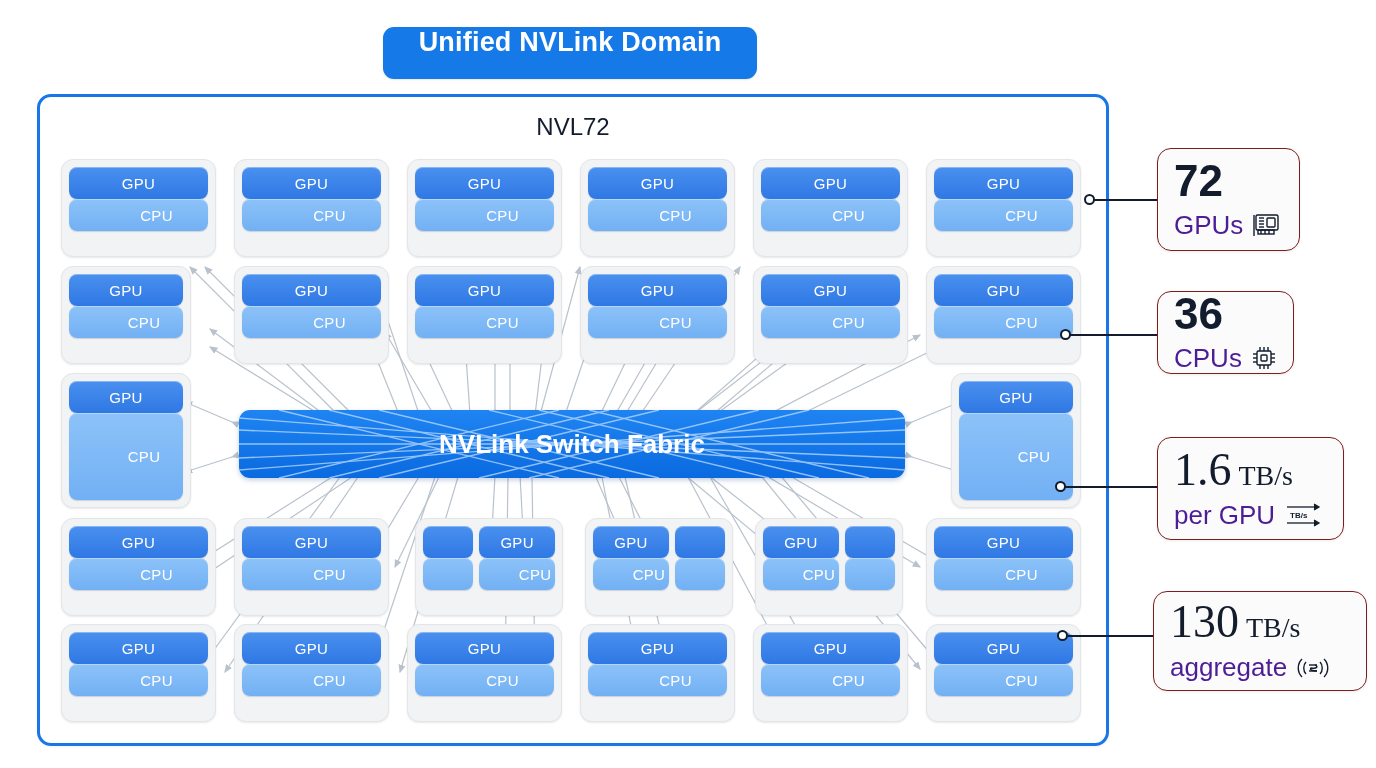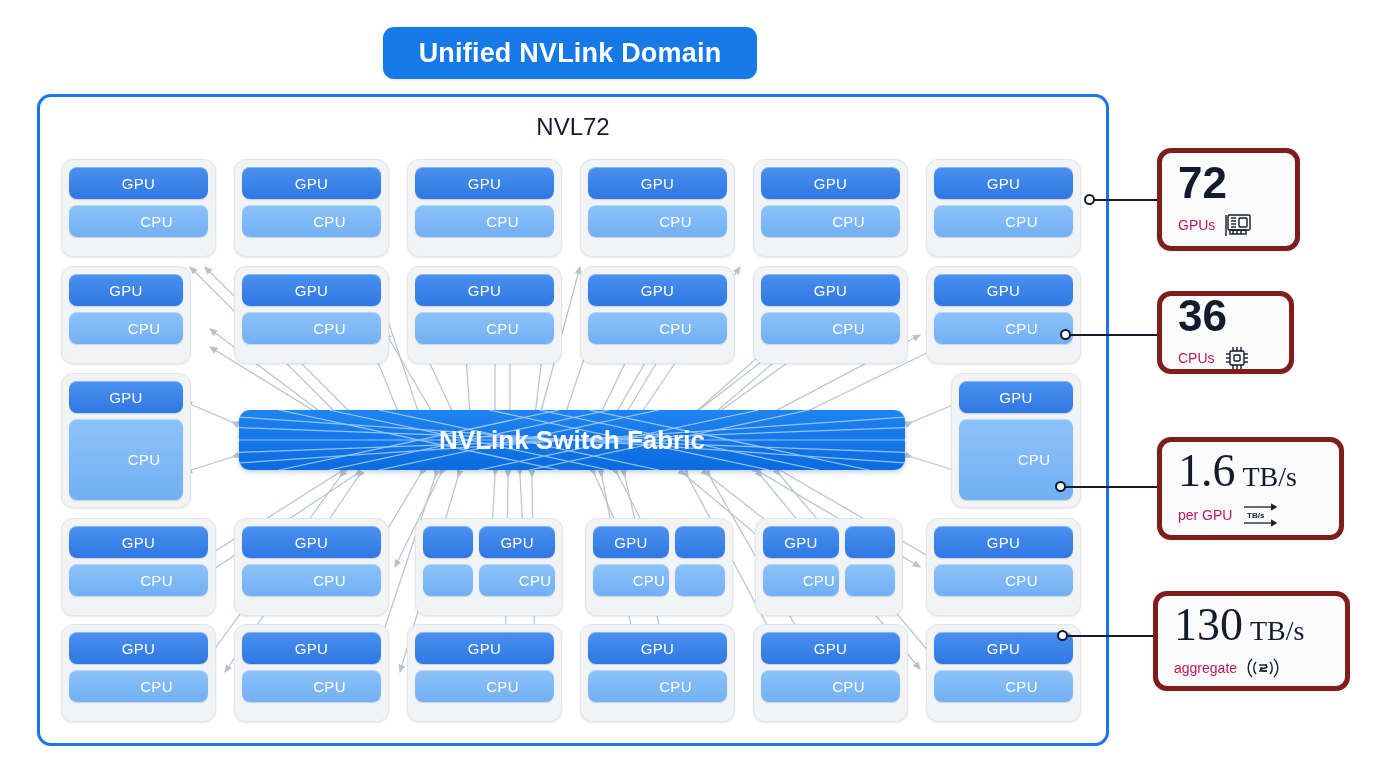--- a/index.html
+++ b/index.html
@@ -9,21 +9,21 @@
     font-family:"Liberation Sans", sans-serif;
     overflow:hidden;
     position:relative;
   }
   #stage{position:relative;width:1376px;height:768px;}
 
   
   .title-badge{
     position:absolute;left:383px;top:27px;width:374px;height:52px;
     background:#1579e8;border-radius:11px;
-    display:flex;align-items:center;justify-content:center;
+    display:flex;align-items:flex-start;justify-content:center;
     color:#ffffff;font-size:27px;font-weight:bold;letter-spacing:.2px;
     box-shadow:0 1px 2px rgba(0,0,0,.10);
   }
 
   
   .domain-box{
     position:absolute;left:37px;top:94px;width:1066px;height:646px;
     border:3px solid #1876e8;border-radius:14px;
     background:#ffffff;
     box-shadow:0 1px 3px rgba(0,0,0,.06);
@@ -38,70 +38,70 @@
 
   
   .node{
     position:absolute;
     background:#f2f3f5;
     border:1px solid #e3e5e8;
     border-radius:12px;
     box-shadow:0 1px 2px rgba(20,30,50,.10);
     box-sizing:border-box;
     padding:7px;
-    display:flex;flex-direction:column;gap:6px;
+    display:flex;flex-direction:column;
   }
   .node .pair{display:flex;gap:6px;flex:1;}
   .bar{
     border-radius:8px;
     display:flex;align-items:center;justify-content:center;
     color:#ffffff;font-size:15px;font-weight:normal;
     letter-spacing:.3px;
     box-shadow:inset 0 1px 0 rgba(255,255,255,.35),0 1px 1px rgba(10,30,60,.16);
     box-sizing:border-box;
   }
   .bar.gpu{background:linear-gradient(180deg,#4a90ef 0%,#2f78e4 100%);}
   .bar.cpu{background:linear-gradient(180deg,#8cc2f8 0%,#72b0f4 100%);padding-left:36px;}
   .bar.sub-blank{flex:0 0 38%;}
   .bar.sub-label{flex:1;}
   .row-h2{height:32px;}
 
   
   .fabric{
-    position:absolute;left:199px;top:313px;width:666px;height:60px;
+    position:absolute;left:199px;top:313px;width:666px;height:68px;
     border-radius:11px;
     background:linear-gradient(180deg,#1f84f2 0%,#0a6ae0 100%);
     display:flex;align-items:center;justify-content:center;
     color:#ffffff;font-size:26px;font-weight:bold;
     box-shadow:0 2px 5px rgba(10,60,140,.25);
     overflow:hidden;
   }
   .fabric .lines{position:absolute;left:0;top:0;width:100%;height:100%;}
   .fabric .label{position:relative;z-index:2;}
 
   
   .conn-line{position:absolute;height:2px;background:#121c2c;}
   .conn-dot{
     position:absolute;width:11px;height:11px;border-radius:50%;
     background:#ffffff;border:2px solid #121c2c;box-sizing:border-box;
   }
   .callout{
     position:absolute;
-    background:#fbfbfc;border:5px solid #7f1d1d;border-radius:14px;
+    background:#fbfbfc;border:1px solid #7f1d1d;border-radius:14px;
     box-shadow:0 1px 3px rgba(20,30,50,.08);
     box-sizing:border-box;
     padding:12px 16px;
     display:flex;flex-direction:column;justify-content:center;
   }
   .callout .top{display:flex;align-items:baseline;gap:7px;}
   .callout .big{font-size:44px;font-weight:bold;color:#121c2c;line-height:1;}
   .callout .big.serif{font-family:"Liberation Serif", serif;font-weight:normal;font-size:46px;}
   .callout .unit{font-family:"Liberation Serif", serif;font-size:28px;color:#121c2c;}
   .callout .bottom{display:flex;align-items:center;gap:9px;margin-top:7px;}
-  .callout .sub{font-size:14px;color:#be185d;}
+  .callout .sub{font-size:26px;color:#4c1d95;}
   .callout .ico{display:flex;align-items:center;color:#121c2c;}
 </style>
 </head>
 <body>
 
 <div id="stage">
 
   <div class="title-badge">
     <span>Unified NVLink Domain</span>
   </div>
@@ -409,21 +409,21 @@
             <path d="M30 3 L35 6 L30 9" fill="#121c2c"></path>
             <line x1="3" y1="22" x2="33" y2="22"></line>
             <path d="M30 19 L35 22 L30 25" fill="#121c2c"></path>
           </g>
           <text x="6" y="17" font-family="Liberation Sans, sans-serif" font-size="8" font-weight="bold" fill="#121c2c">TB/s</text>
         </svg>
       </span>
     </div>
   </div>
 
-  <div class="callout" style="left:1153px;top:591px;width:197px;height:100px;">
+  <div class="callout" style="left:1153px;top:591px;width:214px;height:100px;">
     <div class="top">
       <span class="big serif">130</span>
       <span class="unit">TB/s</span>
     </div>
     <div class="bottom">
       <span class="sub">aggregate</span>
       <span class="ico">
         <svg width="34" height="26" viewBox="0 0 34 26">
           <g stroke="#121c2c" stroke-width="1.4" fill="none">
             <path d="M6 4 C1 9, 1 17, 6 22"></path>

